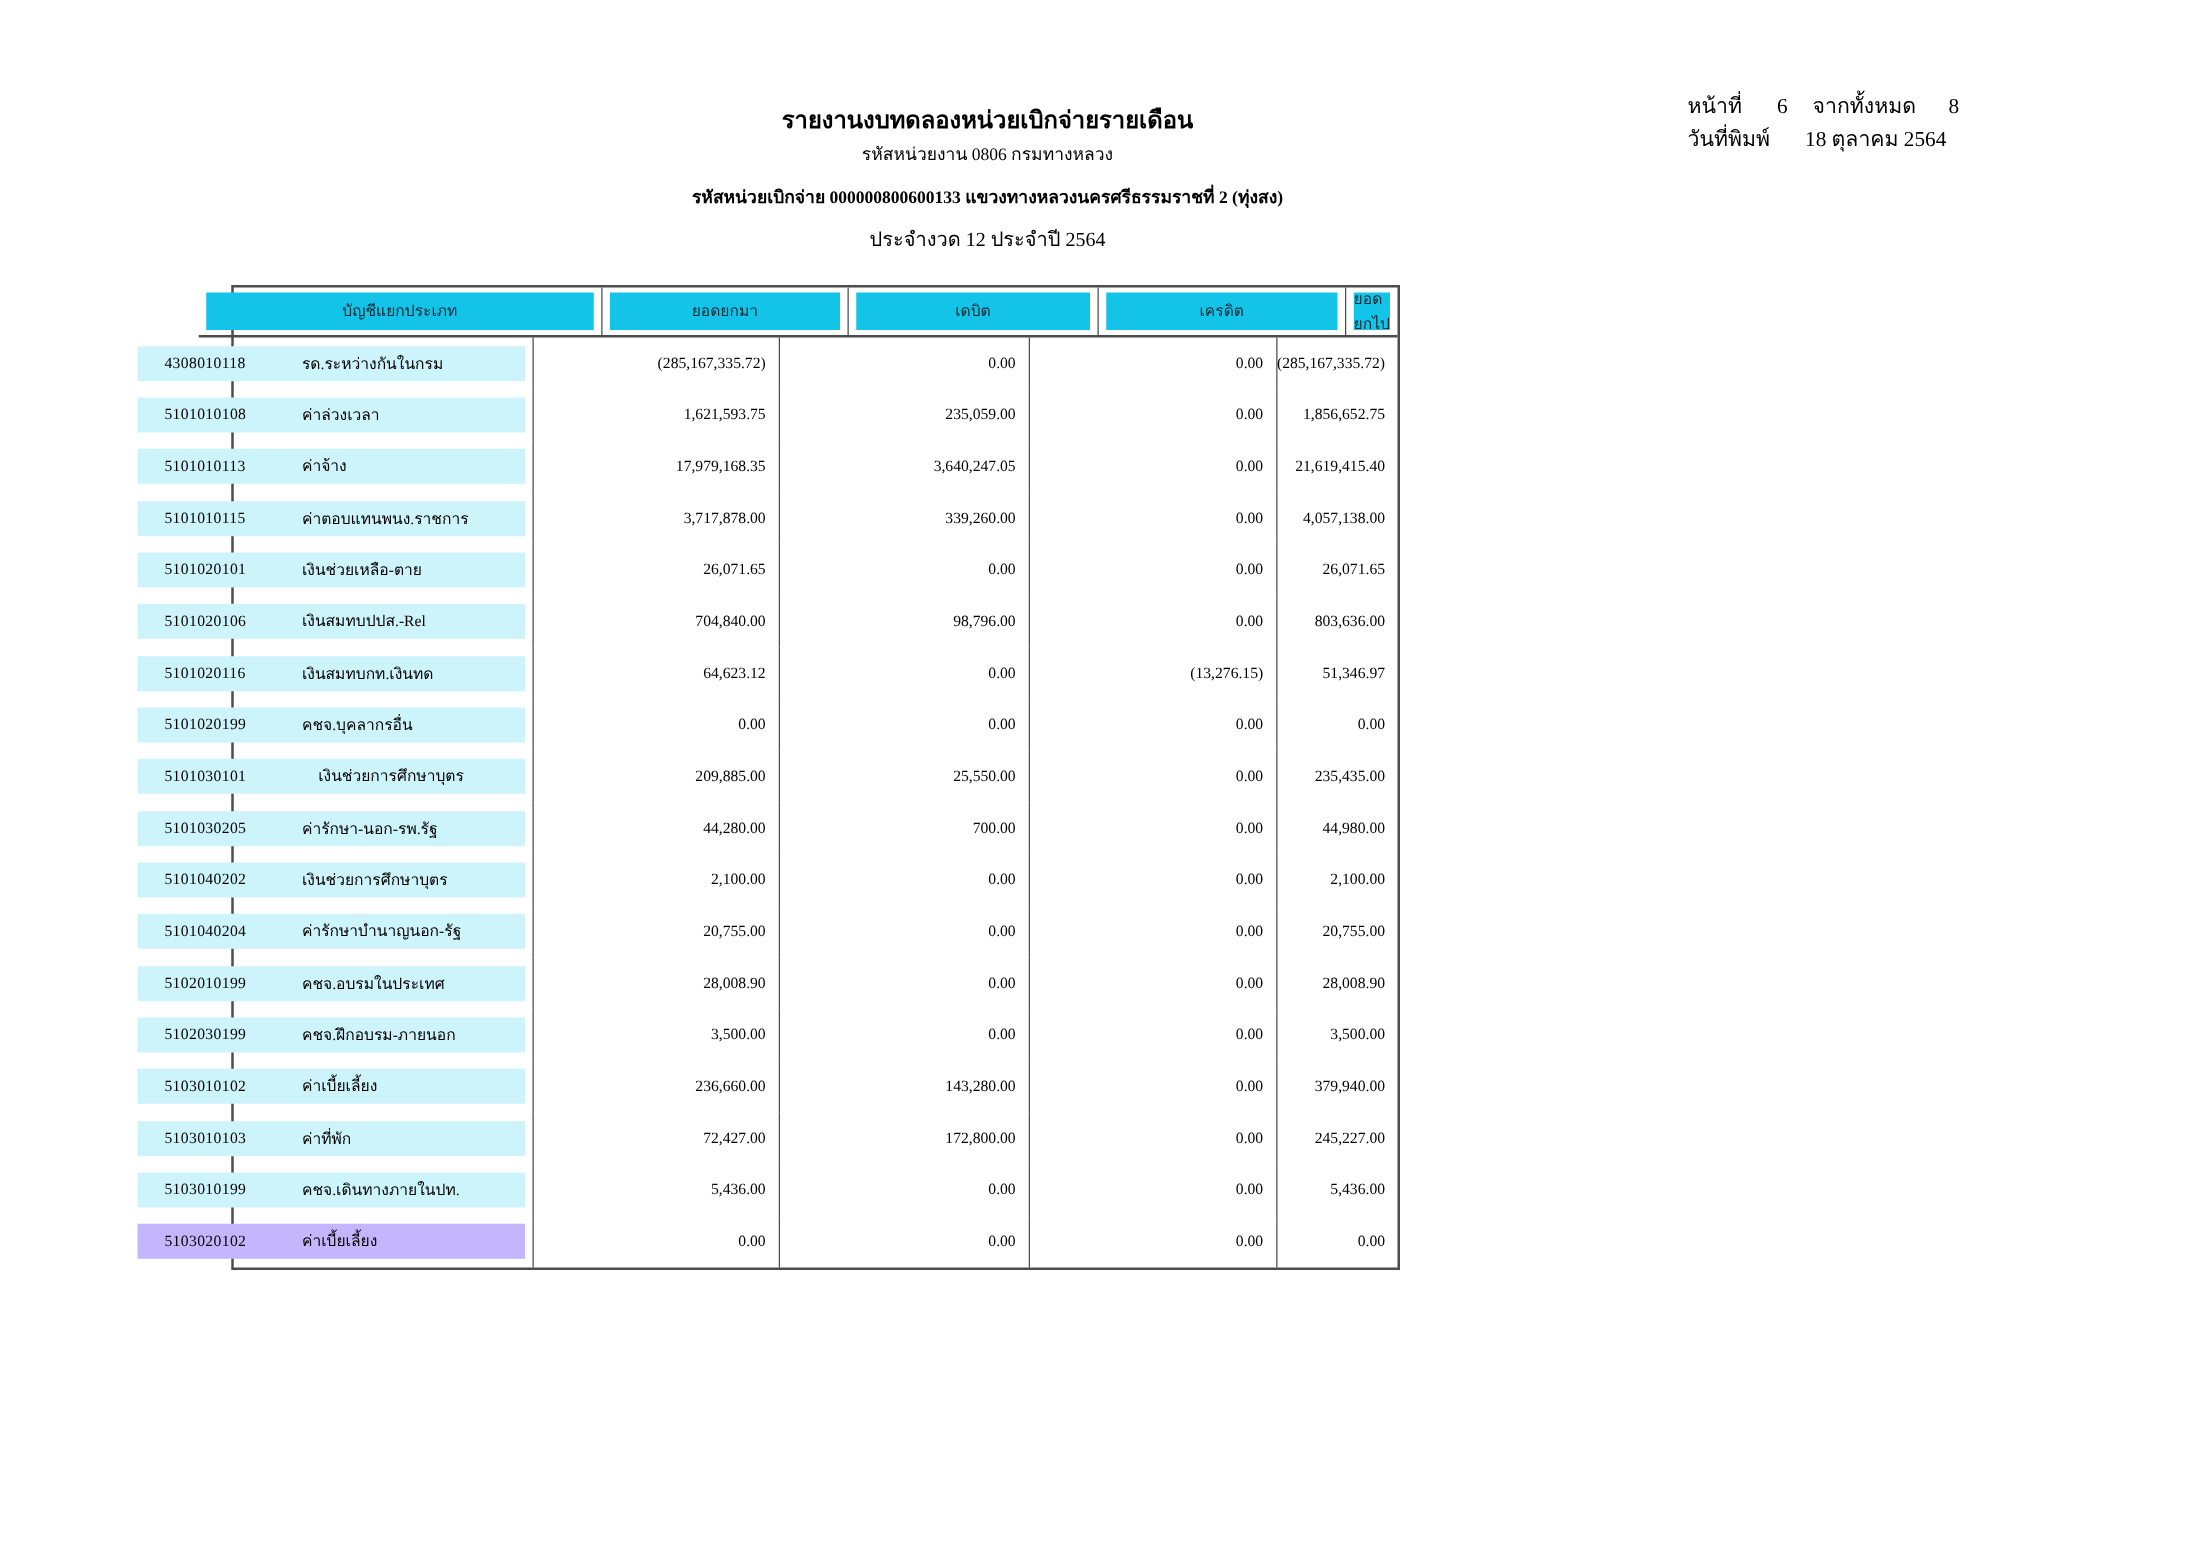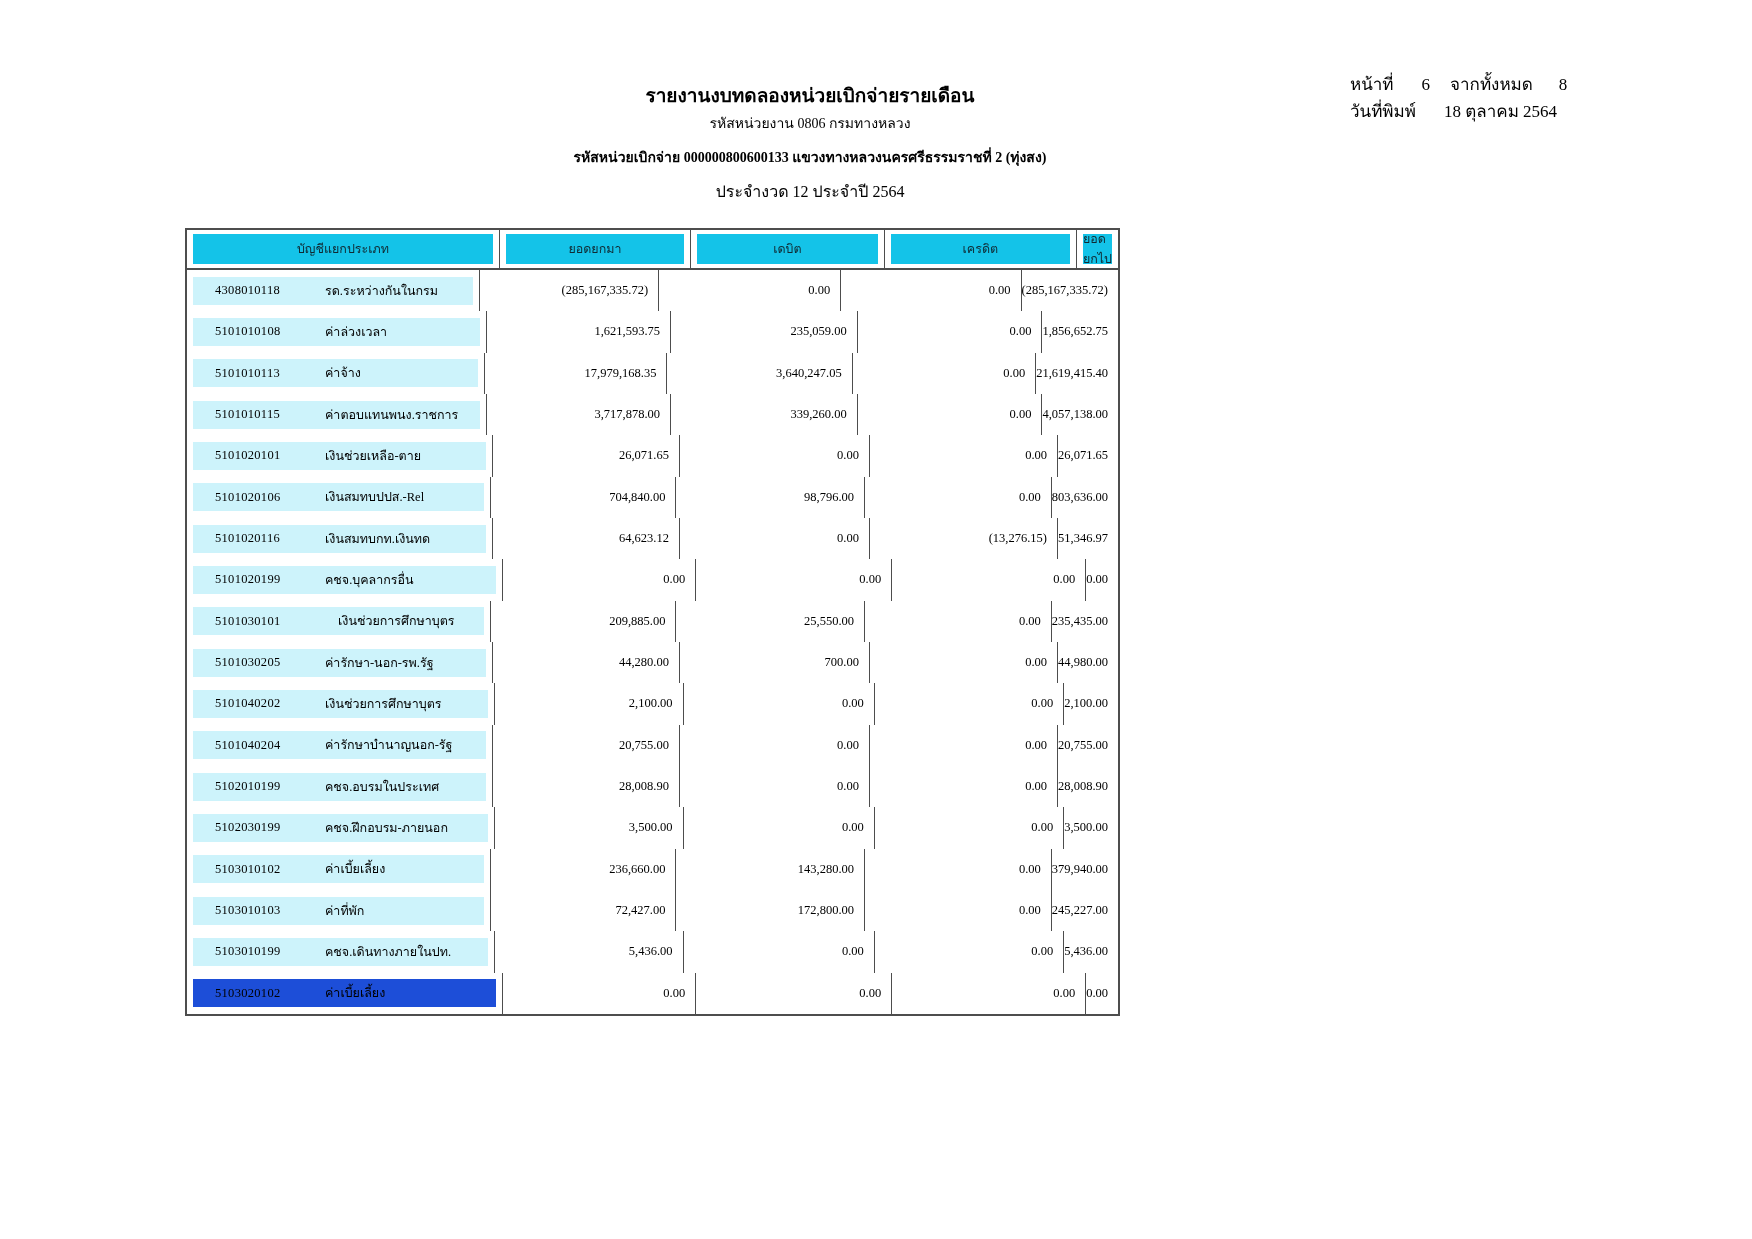--- a/index.html
+++ b/index.html
@@ -6,21 +6,21 @@
   .page {
     position:relative;
     width:1752px; height:1239px;
     background:#ffffff;
     font-family:"Liberation Serif", serif;
     color:#000;
     overflow:hidden;
   }
 
   
-  .hdr-center { position:absolute; left:0; width:1580px; text-align:center;margin-left:20px; }
+  .hdr-center { position:absolute; left:0; width:1580px; text-align:center; }
   .hdr-title   { top:80px;  font-size:19px; font-weight:bold; }
   .hdr-line2   { top:112px; font-size:14px; }
   .hdr-line3   { top:146px; font-size:14px;font-weight:bold; }
   .hdr-line4   { top:179px; font-size:16px; }
 
   
   .page-info { position:absolute; left:1350px; top:76px; font-size:17px; line-height:1.0; }
   .pi-row { display:flex; align-items:baseline; margin-bottom:10px; }
   .pi-row .lbl { }
   .pi-gap-a { display:inline-block; width:28px; }
@@ -28,20 +28,21 @@
   .pi-gap-c { display:inline-block; width:26px; }
 
   
   .tbl {
     position:absolute; left:185px; top:228px;
     width:935px; height:788px;
     box-sizing:border-box;
     border:2px solid #4d4d4d;
     display:flex; flex-direction:column;
     background:#fff;
+    align-items:flex-end;
   }
   .tbl-header { display:flex; height:38px; border-bottom:2px solid #4d4d4d; }
   .th {
     box-sizing:border-box;
     padding:4px 6px;
     display:flex;
     border-right:1px solid #4d4d4d;
   }
   .th:last-child { border-right:none; }
   .th-fill {
@@ -329,21 +330,21 @@
               <span class="acct-name">คชจ.เดินทางภายในปท.</span>
             </div>
           </div>
           <div class="td num c1">5,436.00</div>
           <div class="td num c2">0.00</div>
           <div class="td num c3">0.00</div>
           <div class="td num c4">5,436.00</div>
         </div>
         <div class="trow">
           <div class="td c0">
-            <div class="acct-bar" style="background: #1d4ed8;">
+            <div class="acct-bar" style="background: #c4b5fd;">
               <span class="acct-code">5103020102</span>
               <span class="acct-name">ค่าเบี้ยเลี้ยง</span>
             </div>
           </div>
           <div class="td num c1">0.00</div>
           <div class="td num c2">0.00</div>
           <div class="td num c3">0.00</div>
           <div class="td num c4">0.00</div>
         </div>
       </div>

